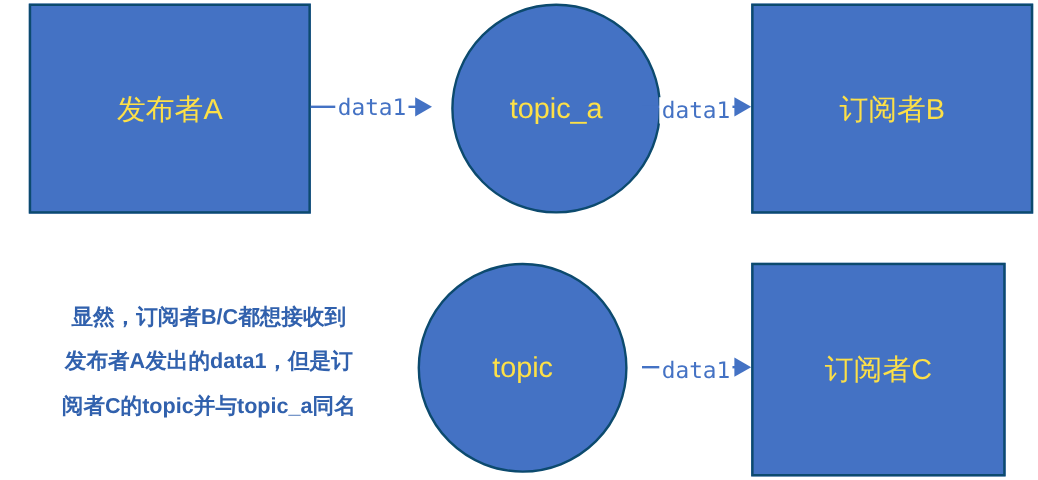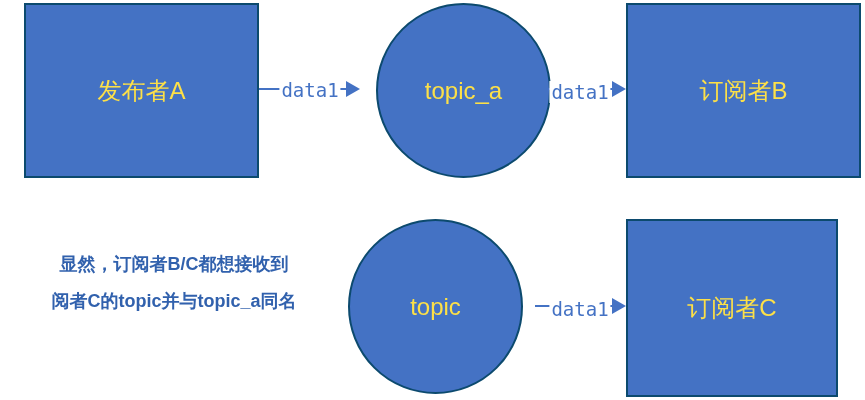--- a/index.html
+++ b/index.html
@@ -119,16 +119,17 @@
   <div class="arrow-line" id="arrow2-line"></div>
   <div class="arrow-head" id="arrow2-head"></div>
   <div class="arrow-label" id="arrow2-label">data1</div>
 
   <div class="arrow-line" id="arrow3-line"></div>
   <div class="arrow-head" id="arrow3-head"></div>
   <div class="arrow-label" id="arrow3-label">data1</div>
 
   <div class="annotation">
     <span class="line">显然，订阅者B/C都想接收到</span>
+    <span class="line">发布者A发出的data1，但是订</span>
     <span class="line">阅者C的topic并与topic_a同名</span>
   </div>
 
 </div>
 
 </body></html>

